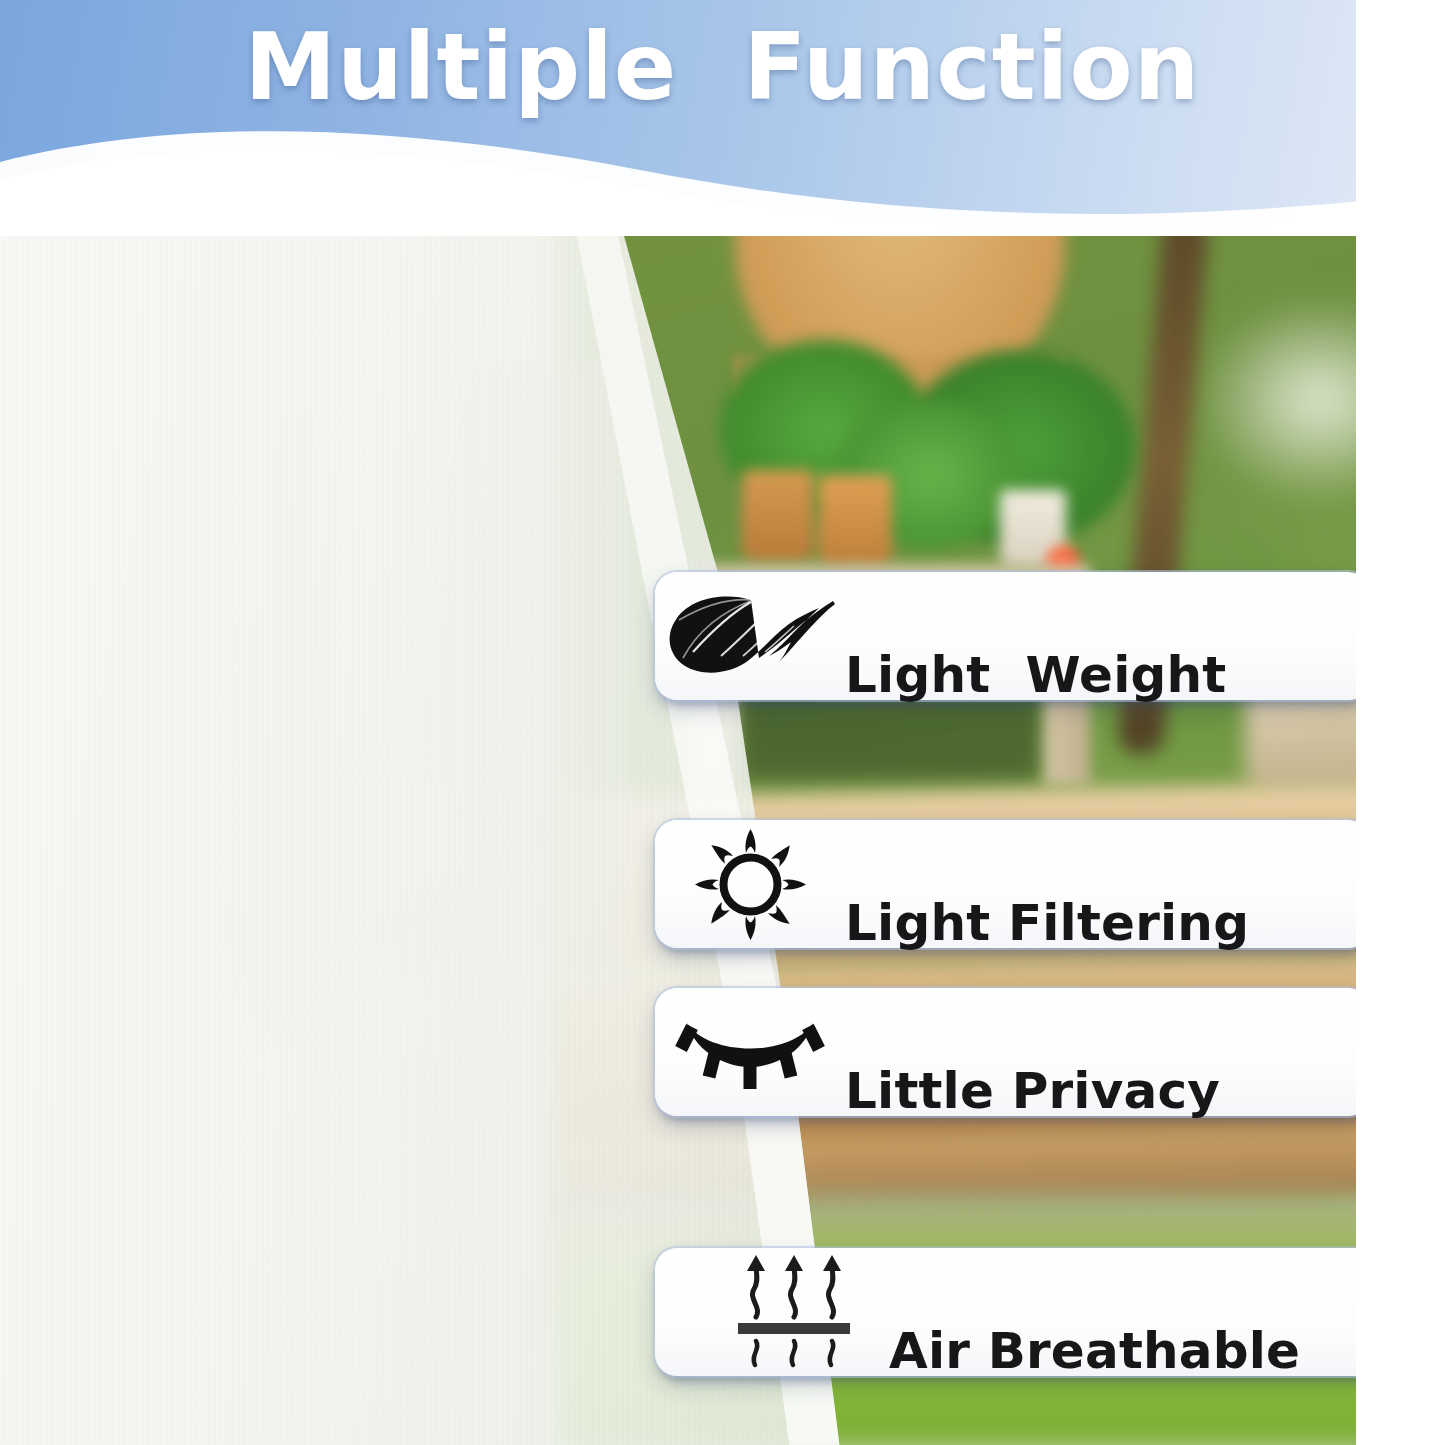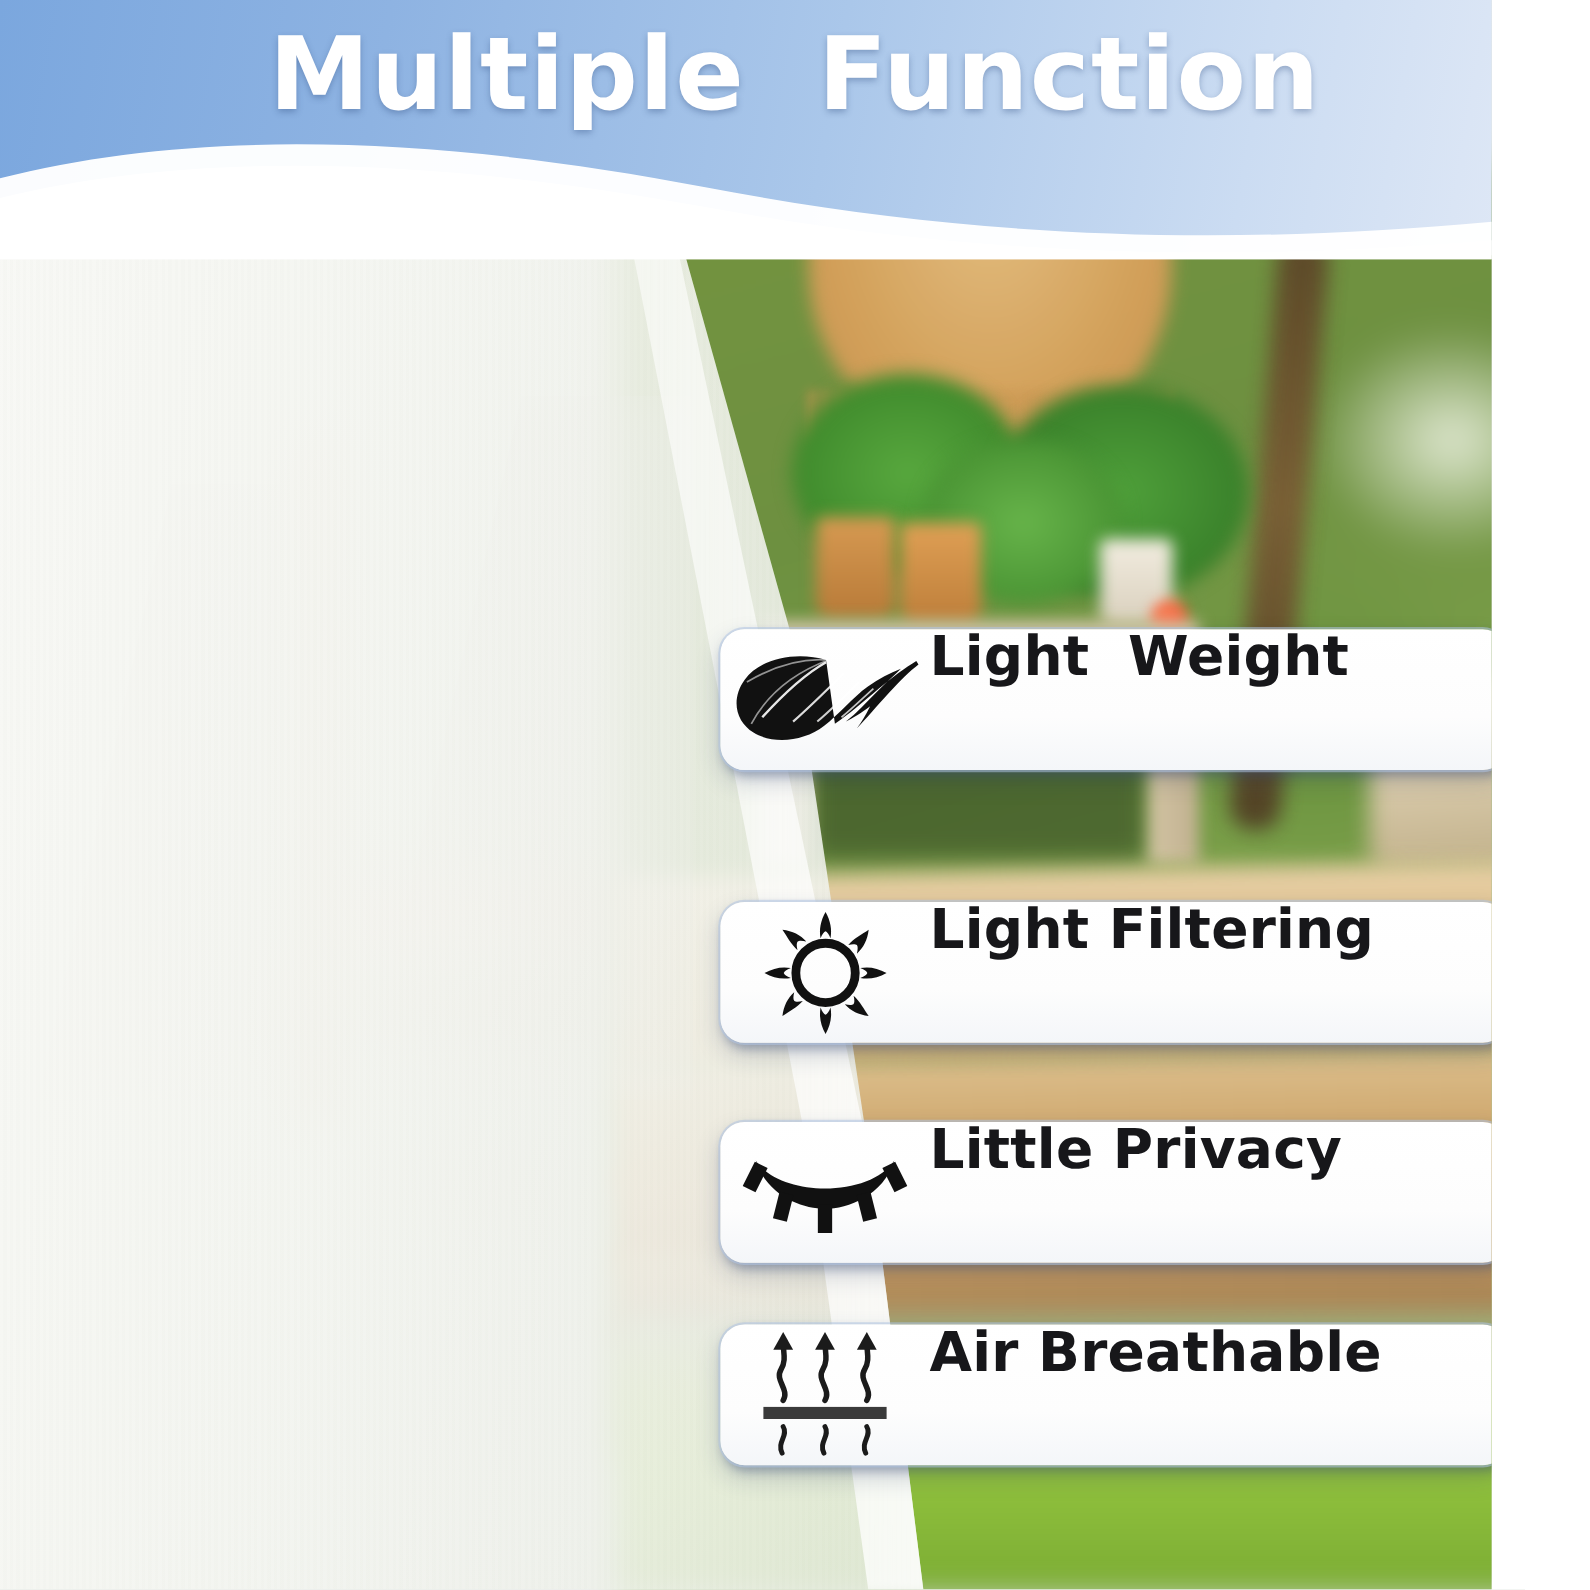--- a/index.html
+++ b/index.html
@@ -110,26 +110,26 @@
   }
 
   
   .card{
     position:absolute;left:655px;width:715px;height:128px;
     background:linear-gradient(180deg,#ffffff 0%,#fdfdfd 62%,#f4f6f9 100%);
     border-radius:22px;
     box-shadow:0 0 0 2px rgba(176,196,228,.55),
                3px 5px 9px rgba(60,80,120,.38),
                0 10px 22px rgba(40,60,100,.22);
-    display:flex;align-items:flex-start;
+    display:flex;align-items:flex-end;
   }
   .card.c1{top:572px;}
   .card.c2{top:820px;}
-  .card.c3{top:1020px;}
-  .card.c4{top:1204px;}
+  .card.c3{top:988px;}
+  .card.c4{top:1248px;padding-left:44px;}
 
   .card-icon{
     width:190px;min-width:190px;height:128px;
     display:flex;align-items:center;justify-content:center;
   }
   .card-label{
     font-family:"DejaVu Sans","Liberation Sans",sans-serif;
     font-size:50px;font-weight:bold;color:#17171a;
     letter-spacing:.004em;white-space:pre;line-height:1;
   }

